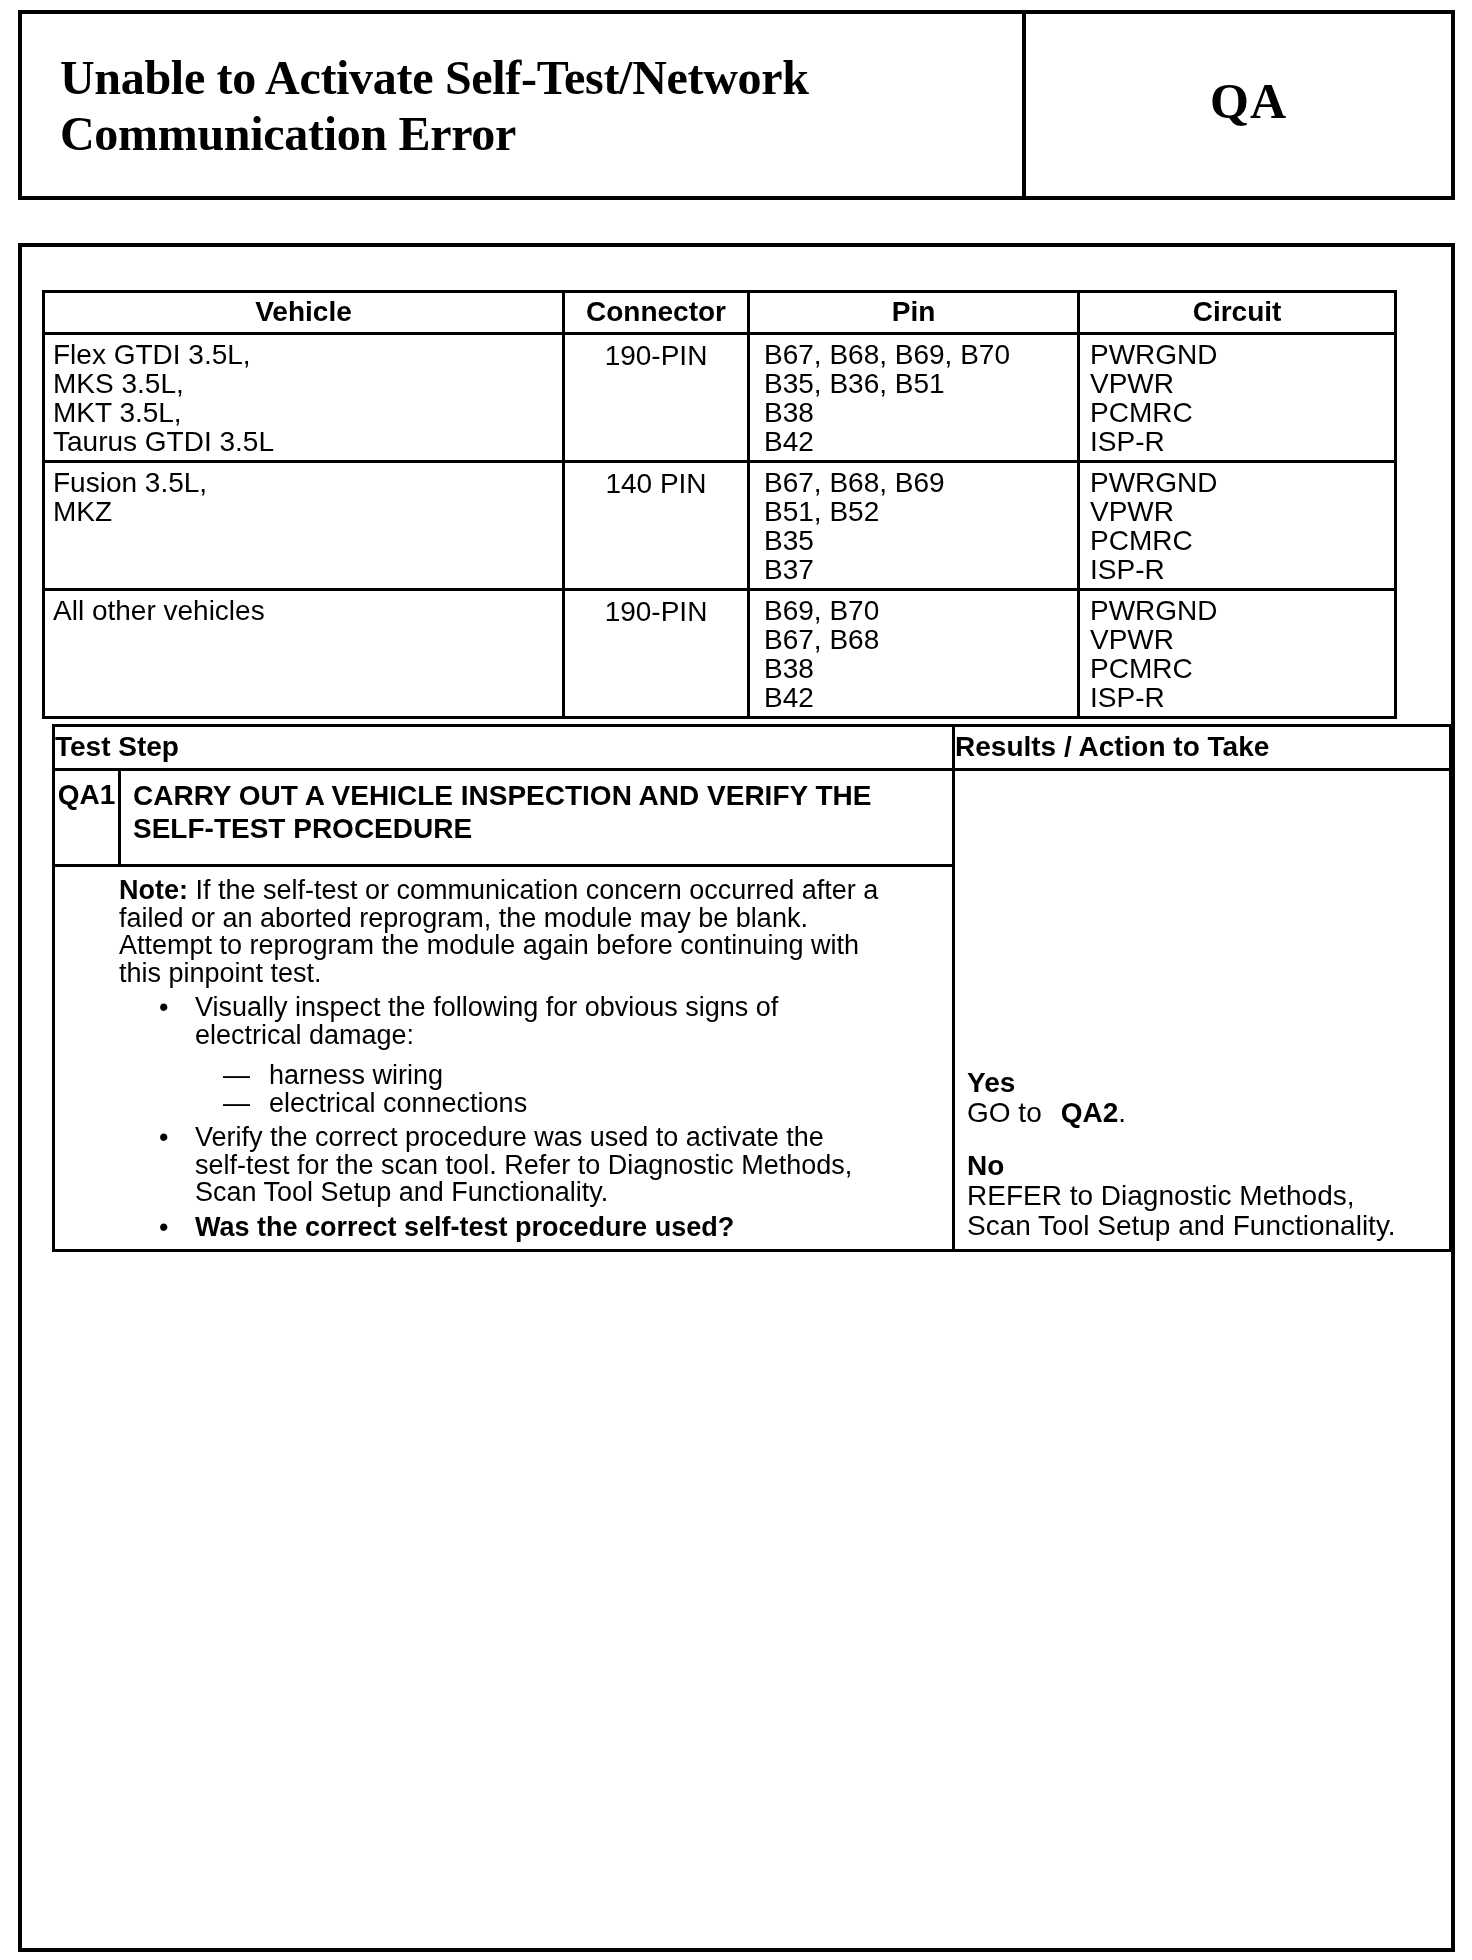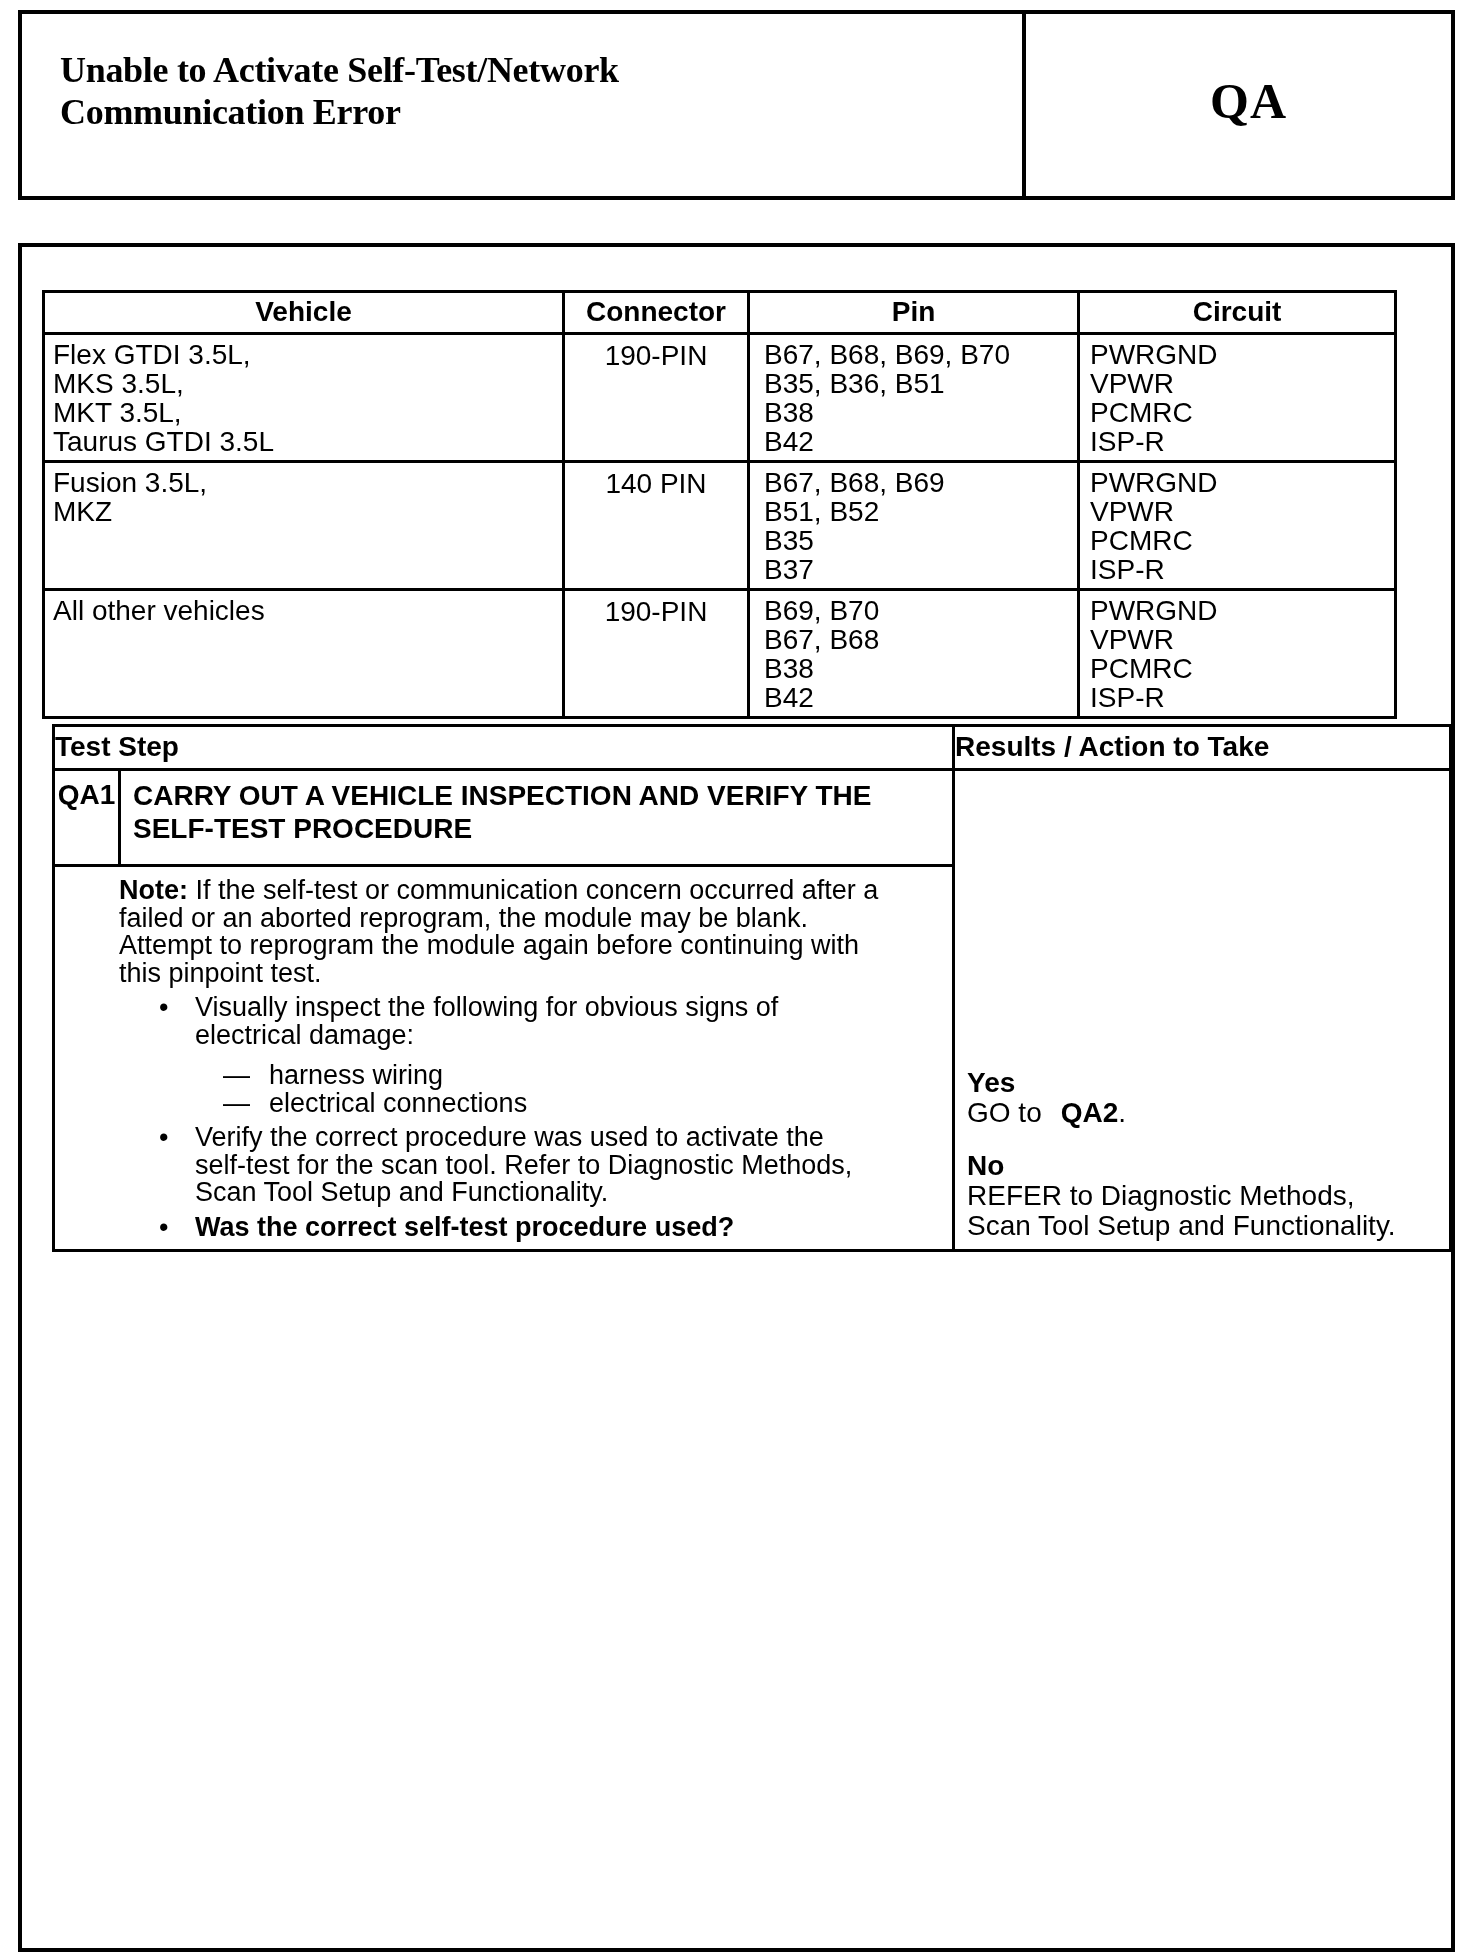--- a/index.html
+++ b/index.html
@@ -14,21 +14,21 @@
   .header-box {
     position:absolute; left:18px; top:10px; width:1437px; height:190px;
     border:4px solid #000; display:flex; background:#fff;
   }
   .header-title-cell {
     width:1004px; border-right:4px solid #000;
     padding:36px 20px 0 38px;
   }
   .header-title {
     font-family:"Liberation Serif", serif; font-weight:bold;
-    font-size:36px; line-height:1.16; letter-spacing:-0.3px;
+    font-size:48px; line-height:1.16; letter-spacing:-0.3px;
   }
   .header-code-cell {
     flex:1; display:flex; align-items:center; justify-content:center;
     padding-bottom:8px;
     margin-left:20px;
   }
   .header-code {
     font-family:"Liberation Serif", serif; font-weight:bold;
     font-size:50px; letter-spacing:1px;
   }

